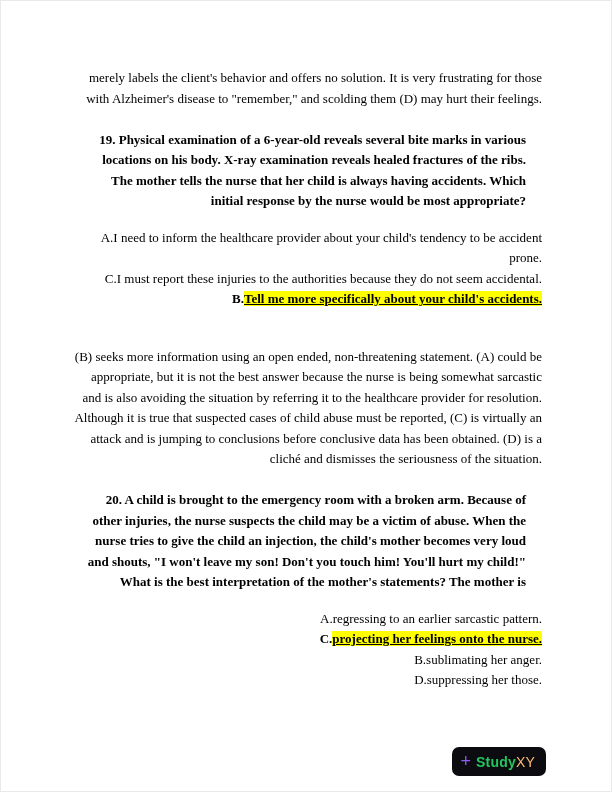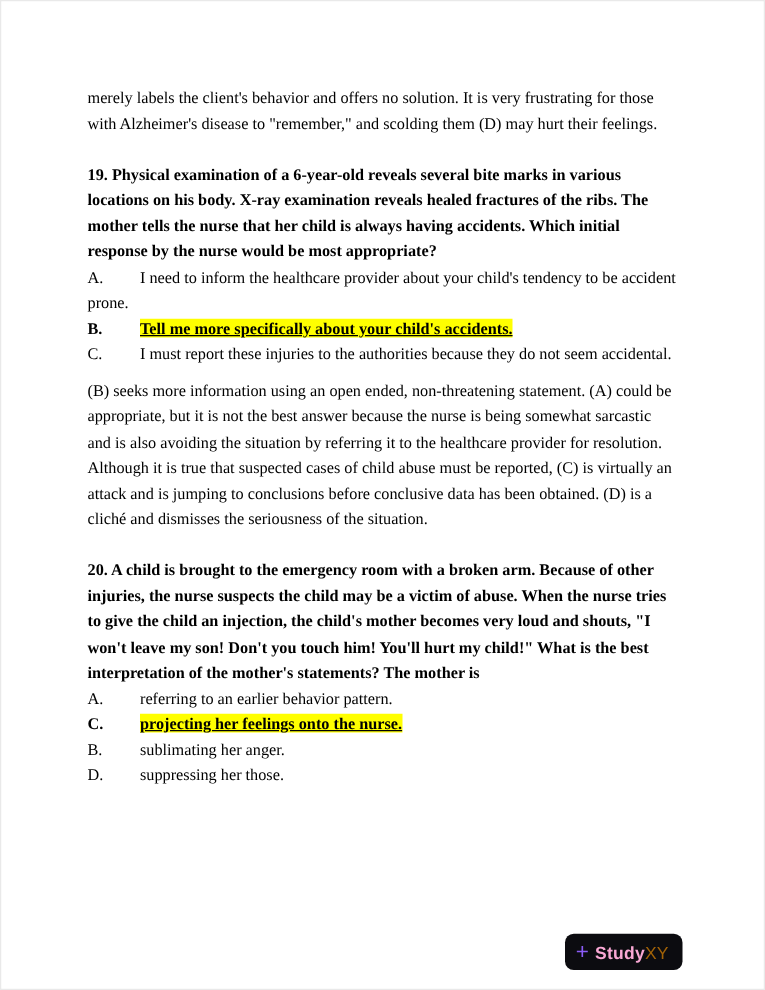--- a/index.html
+++ b/index.html
@@ -17,32 +17,32 @@
     color: #000000;
     overflow: hidden;
   }
   .content {
     position: absolute;
     top: 68px;
     left: 70px;
     right: 70px;
     font-size: 13px;
     line-height: 20.5px;
-    text-align: left;
+    text-align: right;
     font-family: Liberation Serif, serif;
   }
   .para {
     margin: 0 0 20.5px 0;
   }
   .stem {
-    margin: 0;
+    margin: 16px;
     font-weight: bold;
   }
   .options {
-    margin: 0 0 9px 0;
+    margin: 0 0 37px 0;
   }
   .option {
     margin: 0;
   }
   .letter {
     display: inline-block;
     width: 42px;
   }
   .letter.bold {
     font-weight: bold;
@@ -76,57 +76,57 @@
     font-size: 18px;
     font-weight: 400;
     line-height: 1;
     transform: translateY(-1px);
   }
   .logo .brand {
     font-size: 14px;
     letter-spacing: 0.2px;
   }
   .logo .b1 {
-    color: #f9a8d4;
+    color: #22c55e;
     font-weight: 700;
   }
   .logo .b2 {
-    color: #a16207;
+    color: #fdba74;
     font-weight: 400;
   }
 </style>
 </head>
 <body>
 
 <div class="page">
   <div class="content">
 
     <p class="para">merely labels the client's behavior and offers no solution. It is very frustrating for those with Alzheimer's disease to "remember," and scolding them (D) may hurt their feelings.</p>
 
     <section>
       <p class="stem">19. Physical examination of a 6-year-old reveals several bite marks in various locations on his body. X-ray examination reveals healed fractures of the ribs. The mother tells the nurse that her child is always having accidents. Which initial response by the nurse would be most appropriate?</p>
       <div class="options">
         <div class="option">
           <span class="letter">A.</span><span class="opt-text">I need to inform the healthcare provider about your child's tendency to be accident prone.</span>
         </div>
         <div class="option">
-          <span class="letter bold">B.</span><span class="opt-text highlight">Tell me more specifically about your child's accidents.</span>
+          <span class="letter">C.</span><span class="opt-text">I must report these injuries to the authorities because they do not seem accidental.</span>
         </div>
         <div class="option">
-          <span class="letter">C.</span><span class="opt-text">I must report these injuries to the authorities because they do not seem accidental.</span>
+          <span class="letter bold">B.</span><span class="opt-text highlight">Tell me more specifically about your child's accidents.</span>
         </div>
       </div>
       <p class="expl">(B) seeks more information using an open ended, non-threatening statement. (A) could be appropriate, but it is not the best answer because the nurse is being somewhat sarcastic and is also avoiding the situation by referring it to the healthcare provider for resolution. Although it is true that suspected cases of child abuse must be reported, (C) is virtually an attack and is jumping to conclusions before conclusive data has been obtained. (D) is a cliché and dismisses the seriousness of the situation.</p>
     </section>
 
     <section>
       <p class="stem">20. A child is brought to the emergency room with a broken arm. Because of other injuries, the nurse suspects the child may be a victim of abuse. When the nurse tries to give the child an injection, the child's mother becomes very loud and shouts, "I won't leave my son! Don't you touch him! You'll hurt my child!" What is the best interpretation of the mother's statements? The mother is</p>
       <div class="options q20-options">
         <div class="option">
-          <span class="letter">A.</span><span class="opt-text">referring to an earlier behavior pattern.</span>
+          <span class="letter">A.</span><span class="opt-text">regressing to an earlier sarcastic pattern.</span>
         </div>
         <div class="option">
           <span class="letter bold">C.</span><span class="opt-text highlight">projecting her feelings onto the nurse.</span>
         </div>
         <div class="option">
           <span class="letter">B.</span><span class="opt-text">sublimating her anger.</span>
         </div>
         <div class="option">
           <span class="letter">D.</span><span class="opt-text">suppressing her those.</span>
         </div>

